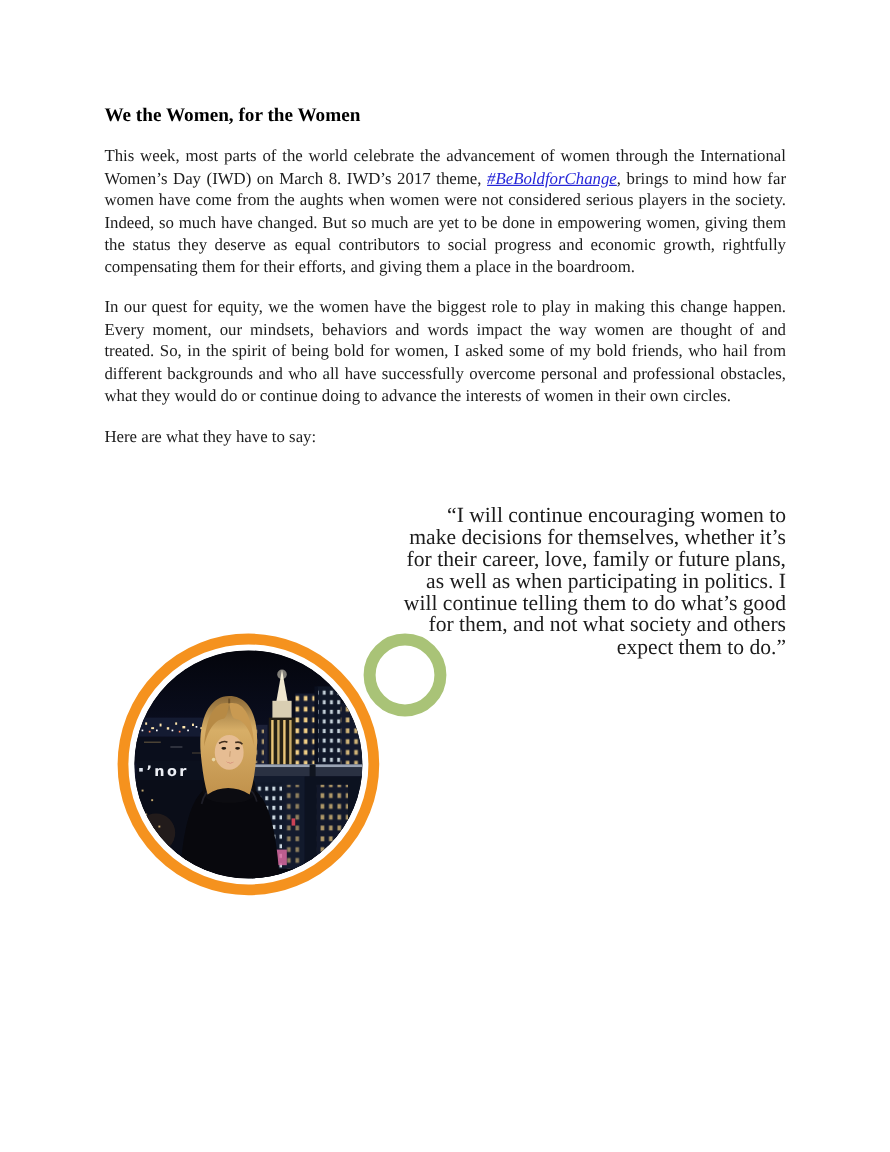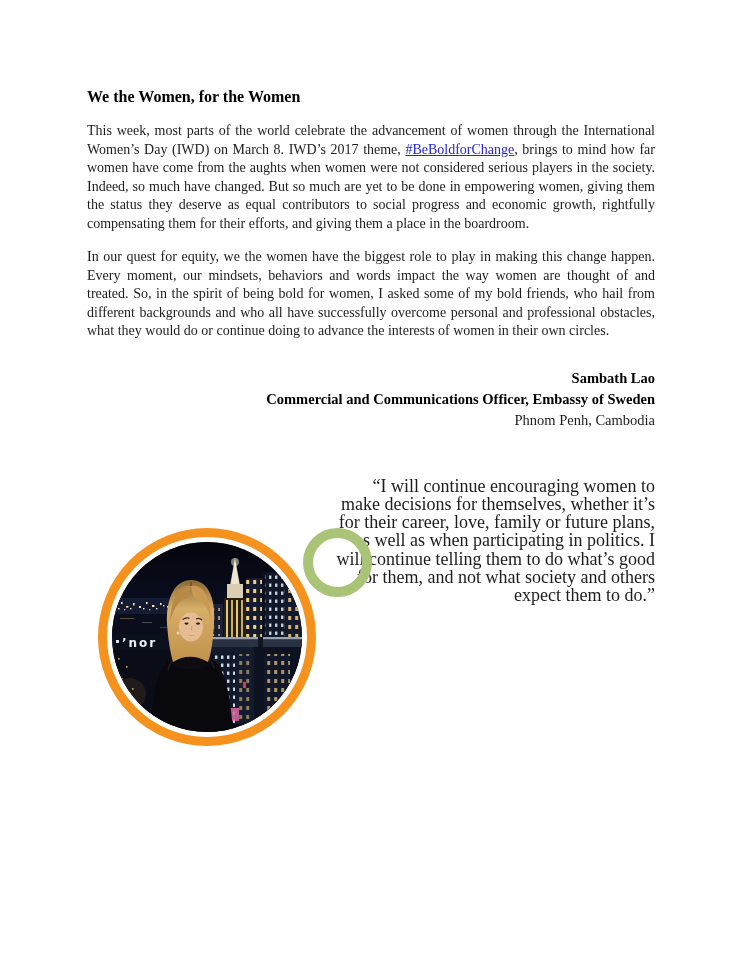--- a/index.html
+++ b/index.html
@@ -23,21 +23,21 @@
   .title{
     font-size:16px;line-height:18px;font-weight:bold;color:#000;
     margin:0 0 16px 0;
   }
   .byline{font-size:14px;line-height:18px;margin:0 0 36px 0;}
   .body-para{
     font-size:14px;line-height:18.5px;text-align:justify;
     margin:0 0 15px 0;
   }
   .lead-in{text-align:left;margin-bottom:0;}
-  .link{color:var(--link-blue);text-decoration:underline;cursor:pointer;}
+  .link{color:var(--link-blue);text-decoration:underline;cursor:pointer;font-style:italic;}
   .profile-header{margin-top:27px;text-align:right;font-size:14.5px;line-height:21px;}
   .profile-name,.profile-role{font-weight:bold;color:#000;}
   .profile-location{font-weight:normal;}
   .profile-quote{
     margin:46px 0 0 auto;width:324px;
     font-size:18px;line-height:18.3px;text-align:right;
   }
   
   .photo-ring{
     position:absolute;left:98px;top:528px;
@@ -64,27 +64,23 @@
 <div class="page">
   <div class="content">
 
     <h1 class="title">We the Women, for the Women</h1>
 
 
     <p class="body-para"><span>This week, most parts of the world celebrate the advancement of women through the International Women’s Day (IWD) on March 8. IWD’s 2017 theme, </span><a class="link" href="#">#BeBoldforChange</a><span>, brings to mind how far women have come from the aughts when women were not considered serious players in the society. Indeed, so much have changed. But so much are yet to be done in empowering women, giving them the status they deserve as equal contributors to social progress and economic growth, rightfully compensating them for their efforts, and giving them a place in the boardroom.</span></p>
 
     <p class="body-para">In our quest for equity, we the women have the biggest role to play in making this change happen. Every moment, our mindsets, behaviors and words impact the way women are thought of and treated. So, in the spirit of being bold for women, I asked some of my bold friends, who hail from different backgrounds and who all have successfully overcome personal and professional obstacles, what they would do or continue doing to advance the interests of women in their own circles.</p>
 
+    <p class="body-para lead-in">Here are what they have to say:</p>
 
     <section>
-      <div class="profile-header">
-        <div class="profile-name">Sambath Lao</div>
-        <div class="profile-role">Commercial and Communications Officer, Embassy of Sweden</div>
-        <div class="profile-location">Phnom Penh, Cambodia</div>
-      </div>
       <blockquote class="profile-quote">“I will continue encouraging women to make decisions for themselves, whether it’s for their career, love, family or future plans, as well as when participating in politics. I will continue telling them to do what’s good for them, and not what society and others expect them to do.”</blockquote>
     </section>
   </div>
 
   <div class="photo-ring">
     <div class="photo-circle">
       <svg viewBox="0 0 190 190" xmlns="http://www.w3.org/2000/svg">
         <defs>
           <clipPath id="pc">
               <circle cx="95" cy="95" r="95"></circle>

